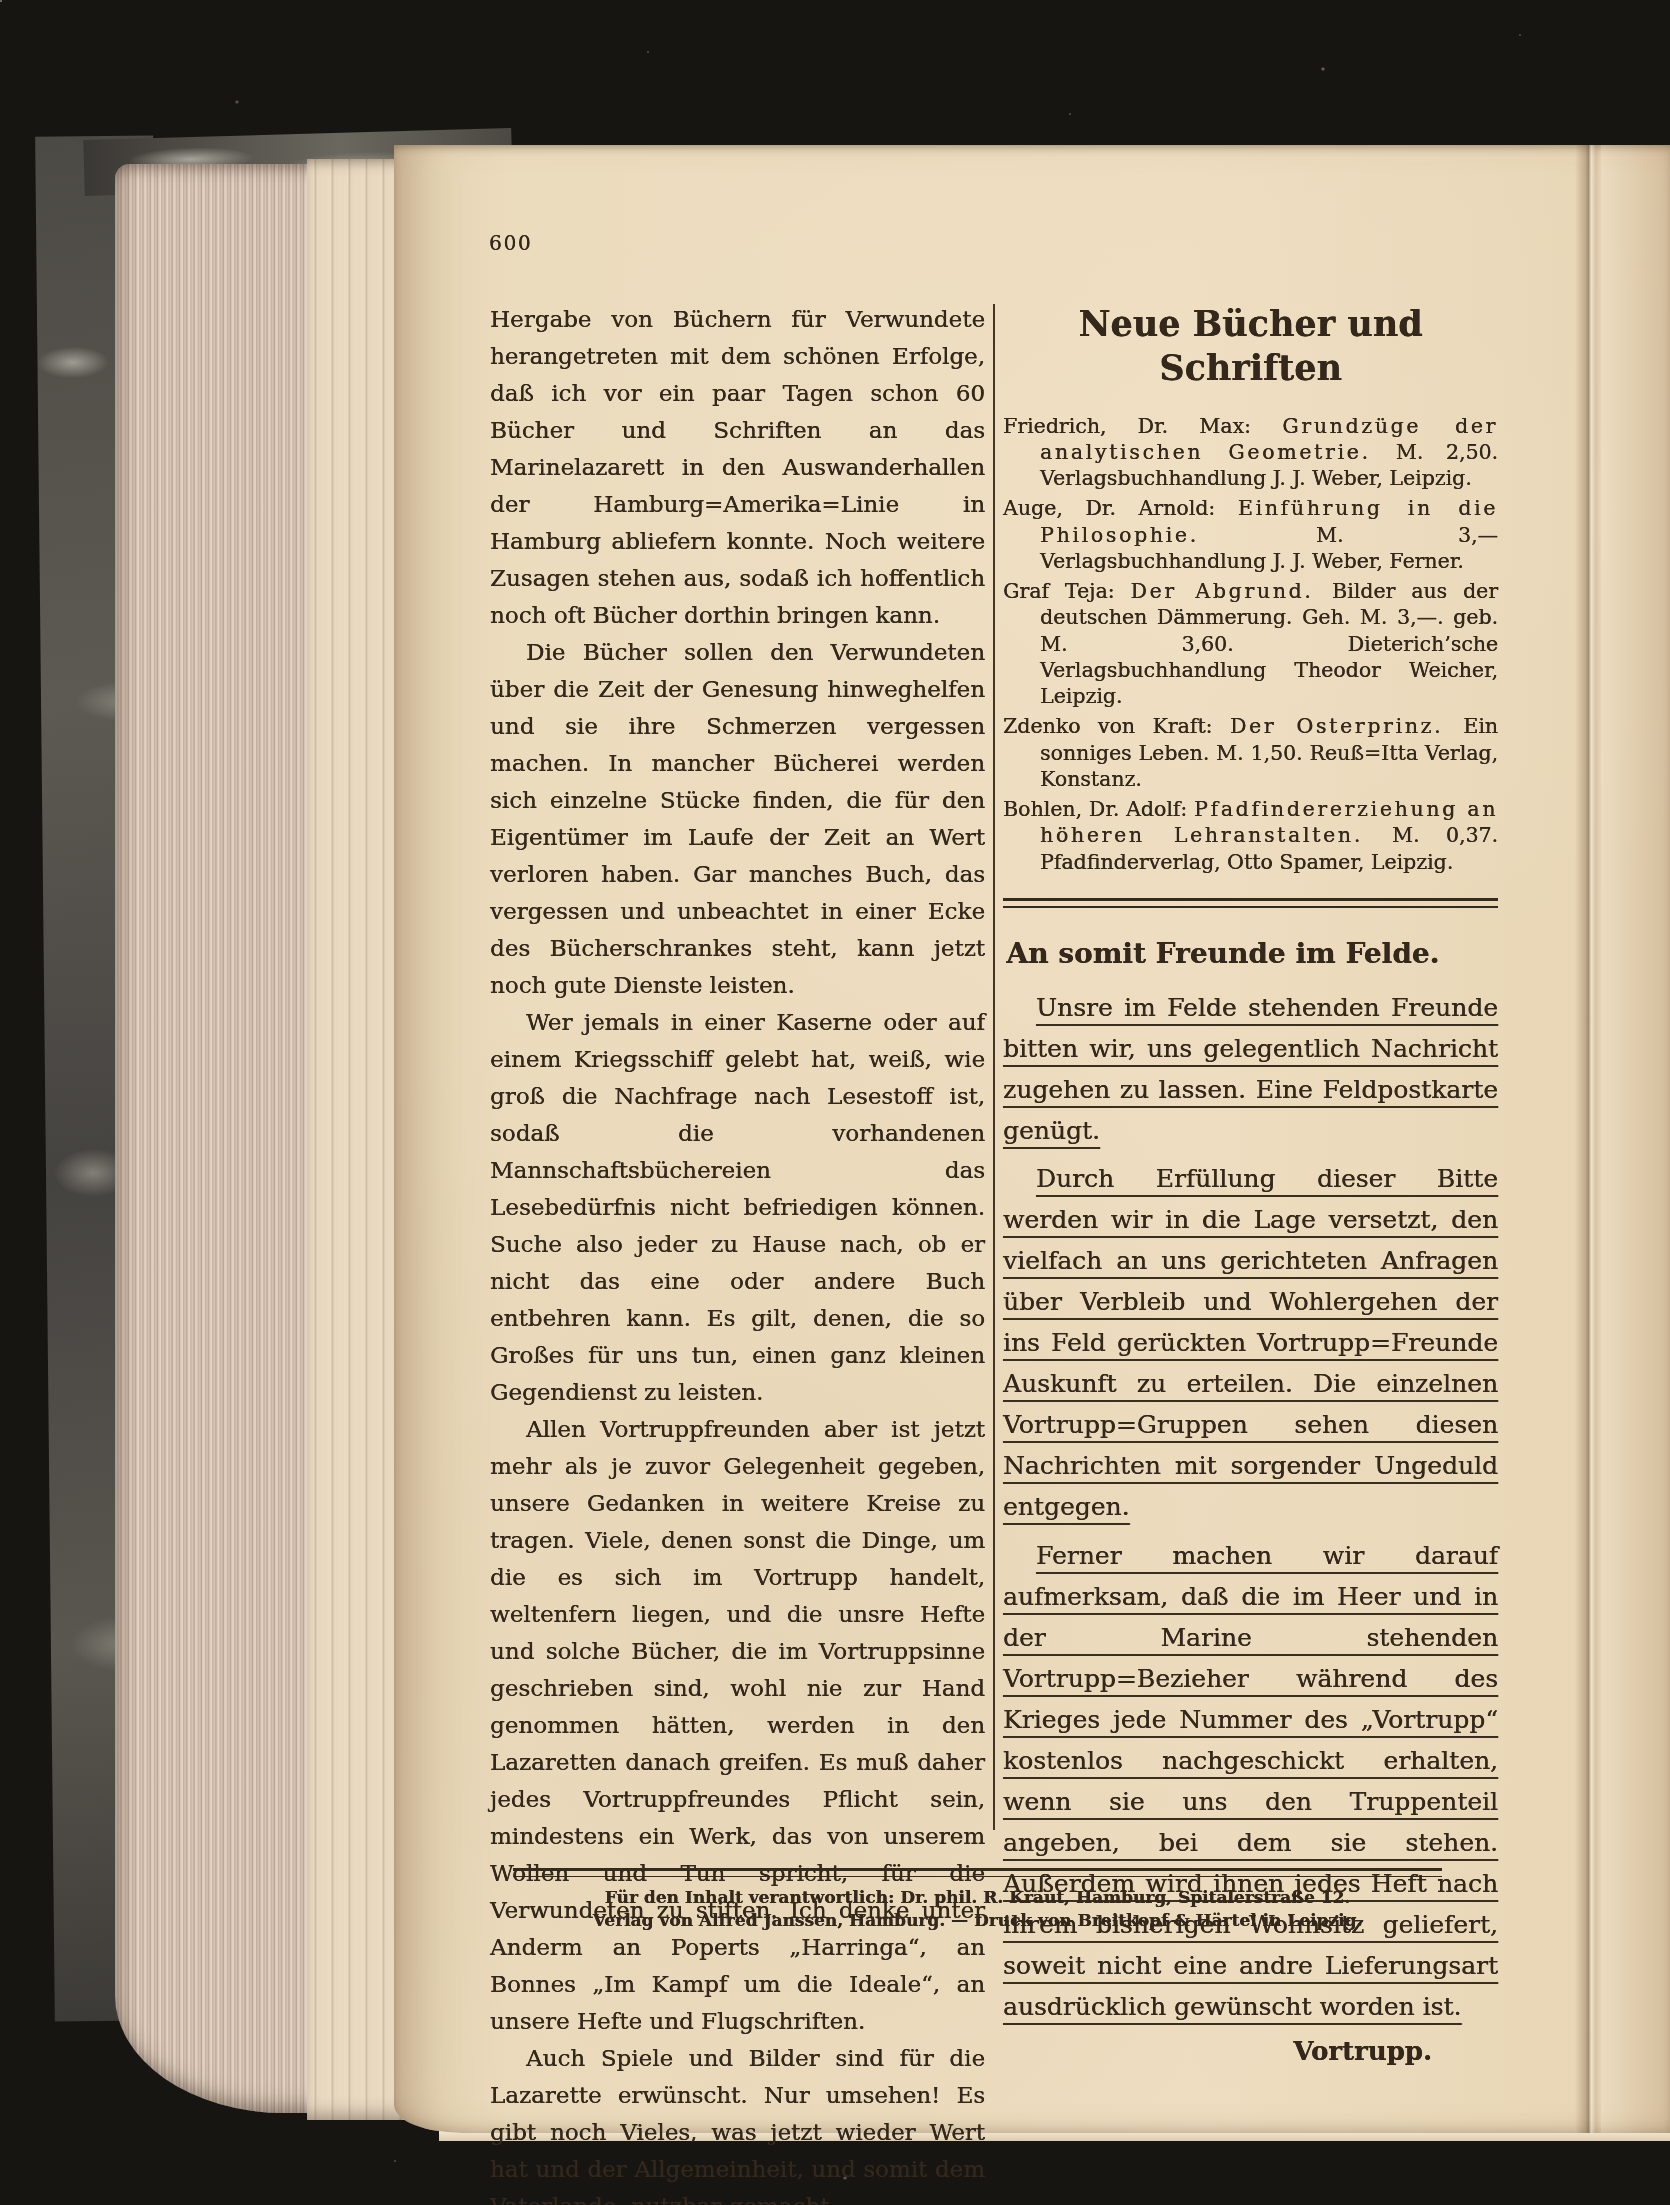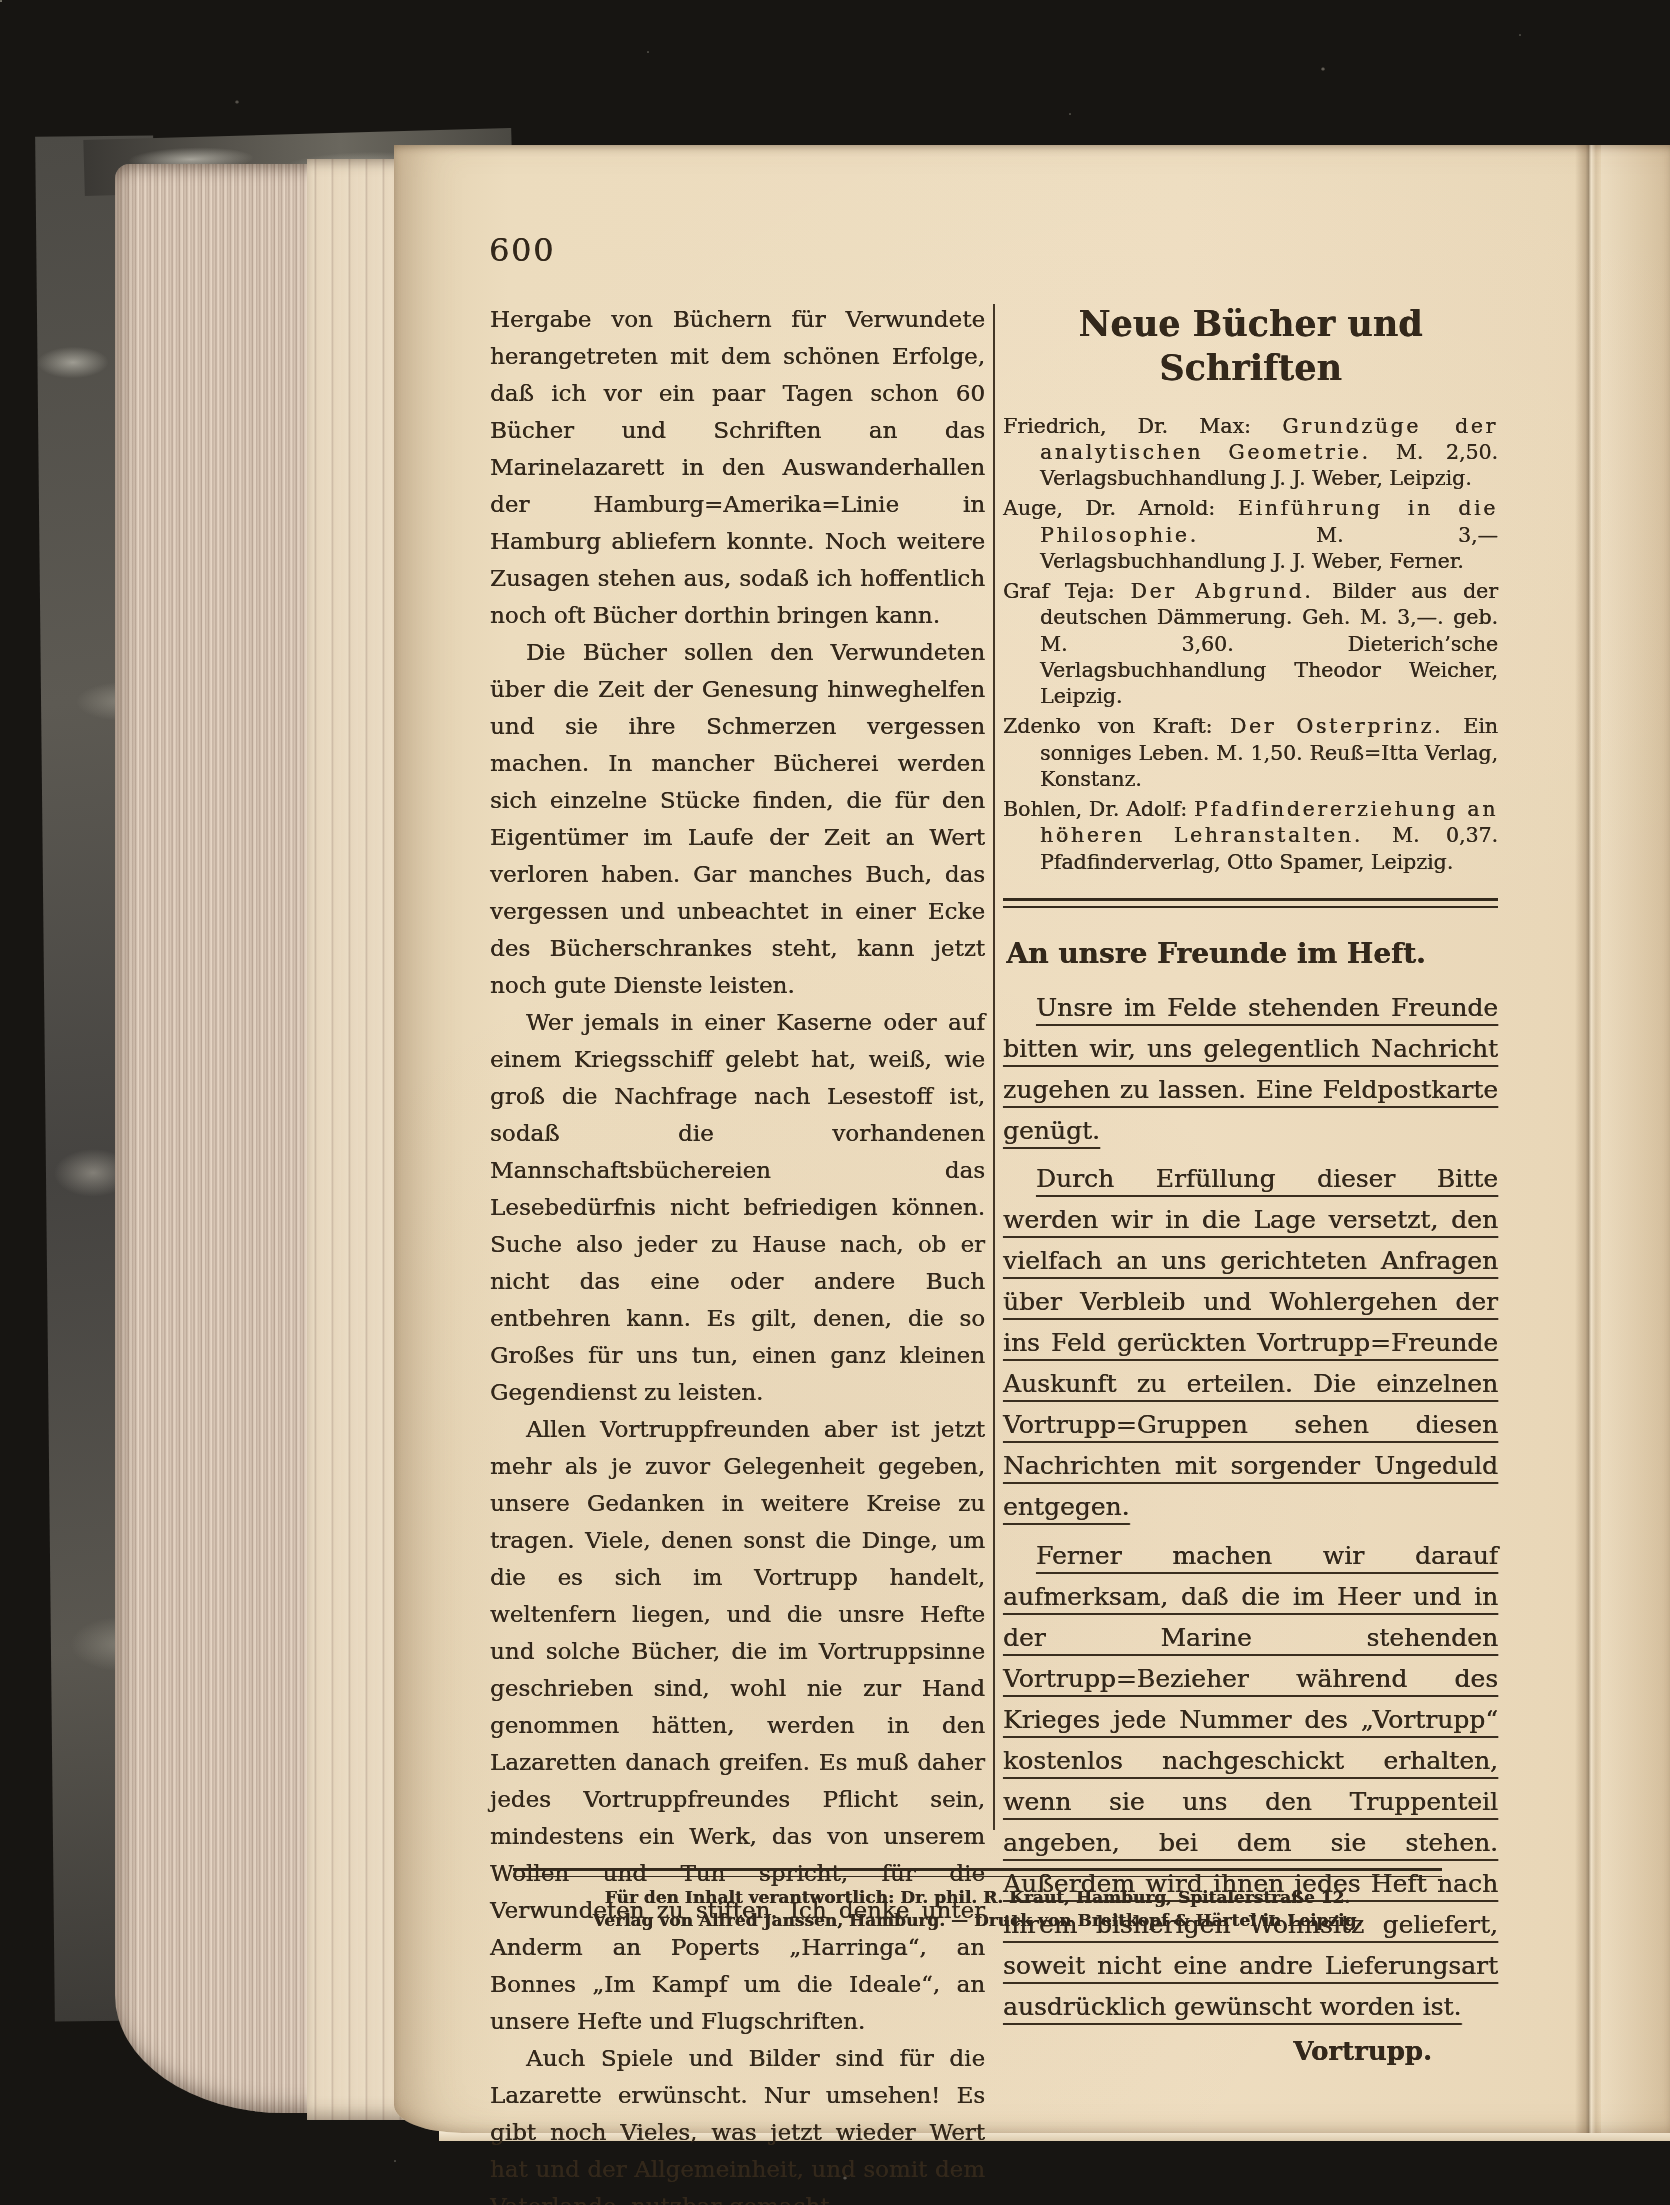--- a/index.html
+++ b/index.html
@@ -57,21 +57,21 @@
   .page-under{position:absolute;left:439px;top:2130px;width:1232px;height:11.3px;
         background:linear-gradient(#f6ecd8,#dccbae);}
   .gutter-crease{position:absolute;left:1181px;top:0;width:26px;height:100%;
         background:linear-gradient(90deg, rgba(100,70,40,0), rgba(100,70,40,.30) 40%,
                    rgba(60,40,20,.42) 52%, rgba(255,250,238,.35) 62%, rgba(100,70,40,.12) 80%, rgba(100,70,40,0));}
   .after-crease{position:absolute;left:1207px;top:0;width:70px;height:100%;
         background:linear-gradient(90deg, rgba(255,252,242,.16), rgba(120,85,50,.10) 70%, rgba(120,85,50,.18));}
   
   .ink{color:#33281b;}
   .fraktur{text-shadow:0.3px 0 0 currentColor;}
-  .page-number{position:absolute;left:95px;top:86px;font-size:32px;letter-spacing:1.7px;text-align:center;}
+  .page-number{position:absolute;left:95px;top:86px;font-size:20px;letter-spacing:1.7px;text-align:center;}
   .columns{position:absolute;left:96px;top:156px;width:1008px;display:flex;align-items:flex-start;}
   .col-left{width:495px;font-size:23px;line-height:37px;text-align:justify;}
   .col-left p{margin:0;text-indent:36px;}
   .col-left p.noindent{text-indent:0;}
   .lastline{display:flex;justify-content:space-between;align-items:baseline;}
   .sig{font-weight:bold;padding-right:14.6px;}
   .divider-v{width:1.7px;min-height:1526px;background:#433626;margin:3.4px 8.4px 0 7.9px;flex:none;}
   .col-right{flex:1;min-width:0;}
   .books-heading{font-size:35px;line-height:44px;font-weight:bold;text-align:center;
         margin:1.1px 0 22.5px 0;}
@@ -152,21 +152,21 @@
           <span class="author">Bohlen, Dr. Adolf: </span>
           <span class="title">Pfadfindererziehung an höheren Lehranstalten. </span>
           <span>M. 0,37. Pfadfinderverlag, Otto Spamer, Leipzig.</span>
         </div>
 
         <div class="rule-double">
           <div class="r1"></div>
             <div class="r2"></div>
         </div>
 
-        <div class="section-heading">An unsre Freunde im Heft.</div>
+        <div class="section-heading">An somit Freunde im Felde.</div>
 
         <p class="u-para">Unsre im Felde stehenden Freunde bitten wir, uns gelegentlich Nachricht zugehen zu lassen. Eine Feldpostkarte genügt.</p>
         <p class="u-para">Durch Erfüllung dieser Bitte werden wir in die Lage versetzt, den vielfach an uns gerichteten Anfragen über Verbleib und Wohlergehen der ins Feld gerückten Vortrupp=Freunde Auskunft zu erteilen. Die einzelnen Vortrupp=Gruppen sehen diesen Nachrichten mit sorgender Ungeduld entgegen.</p>
         <p class="u-para">Ferner machen wir darauf aufmerksam, daß die im Heer und in der Marine stehenden Vortrupp=Bezieher während des Krieges jede Nummer des „Vortrupp“ kostenlos nachgeschickt erhalten, wenn sie uns den Truppenteil angeben, bei dem sie stehen. Außerdem wird ihnen jedes Heft nach ihrem bisherigen Wohnsitz geliefert, soweit nicht eine andre Lieferungsart ausdrücklich gewünscht worden ist.</p>
 
         <div class="sig-right">Vortrupp.</div>
       </div>
     </div>
 
     <div class="imprint-rule">

